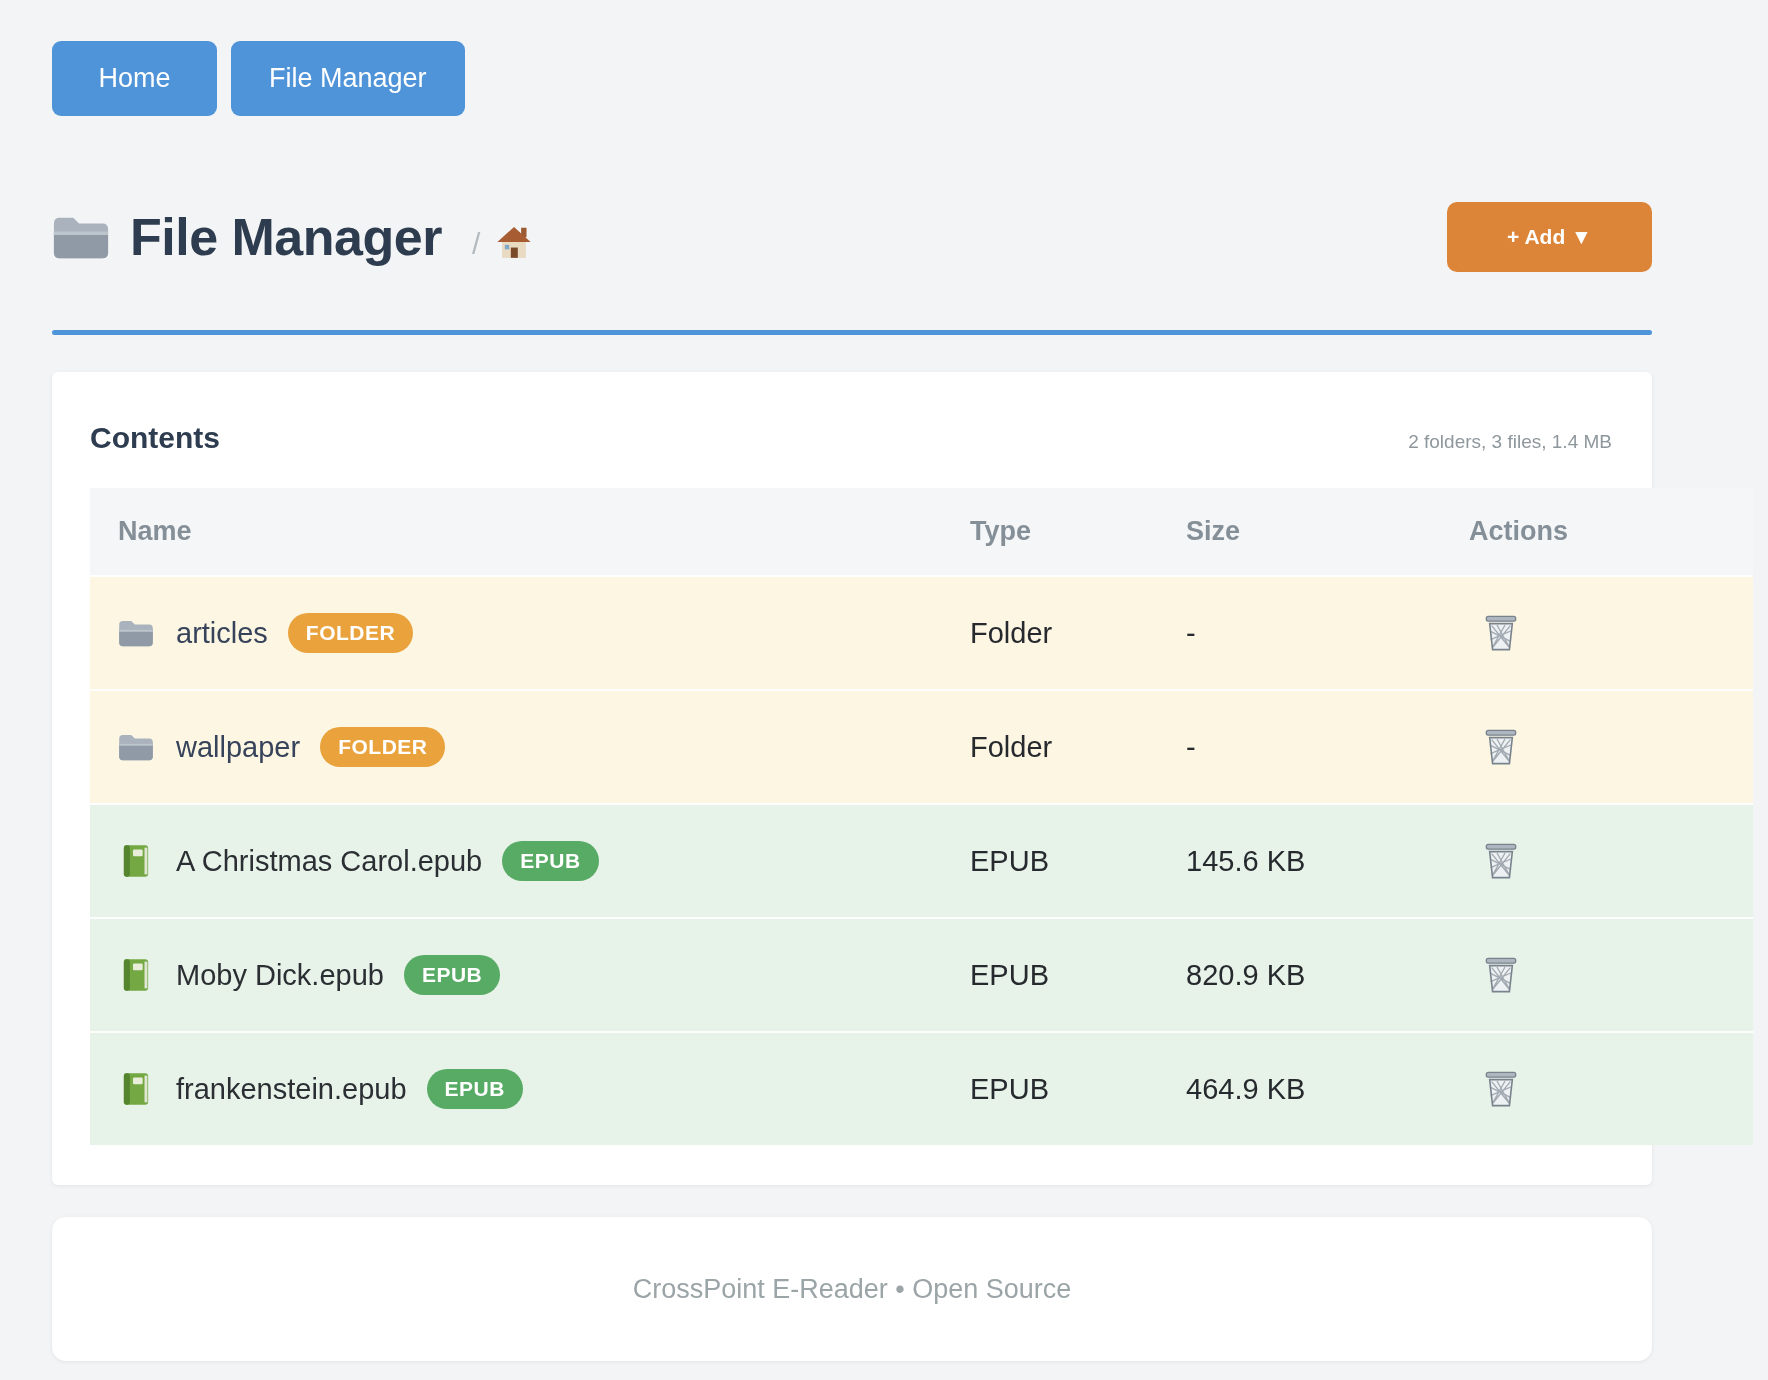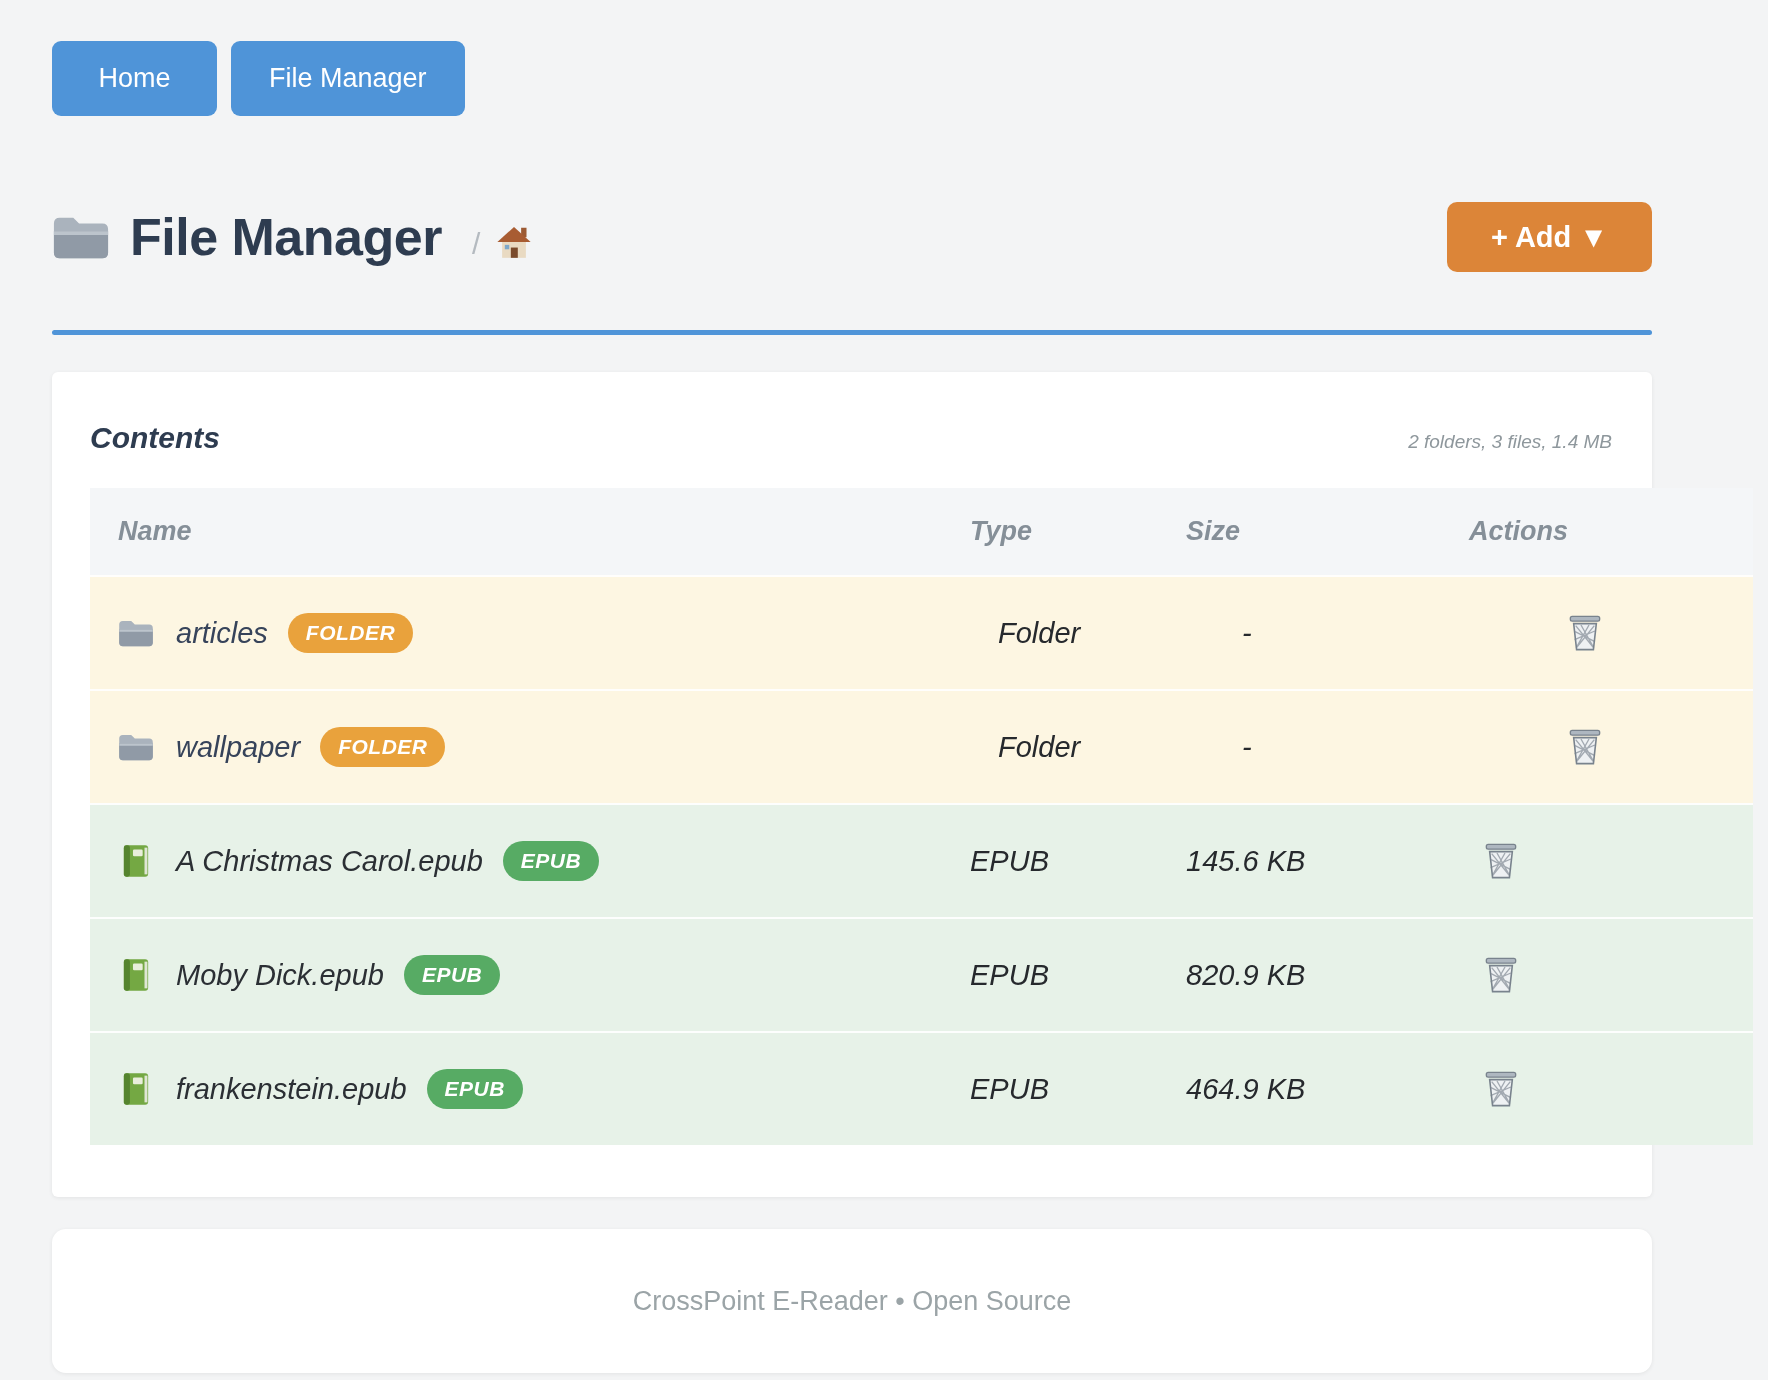--- a/index.html
+++ b/index.html
@@ -24,51 +24,50 @@
   .title-row{margin-top:76px;height:90px;display:flex;align-items:center;}
   .title-folder{width:58px;height:50px;}
   h1.page-title{
     margin:0 0 0 20px;font-size:52px;font-weight:700;color:#2e3c50;letter-spacing:-.5px;
   }
   .crumb-sep{font-size:30px;color:#b4bac0;margin-left:30px;margin-top:14px;}
   .crumb-home{width:40px;height:38px;margin-left:14px;margin-top:10px;}
   .add-btn{
     margin-left:auto;height:70px;min-width:205px;
     background:var(--add_orange,#dc8538);
-    color:#fff;font-size:29px;font-weight:700;font-family:inherit;
+    color:#fff;font-size:21px;font-weight:700;font-family:inherit;
     border:none;border-radius:10px;cursor:pointer;
   }
 
   .divider{margin-top:48px;height:5px;background:var(--accent_blue,#4f94d8);border-radius:3px;}
 
   
   .card{
     margin-top:37px;background:#fff;border-radius:6px;
     box-shadow:0 1px 4px rgba(0,0,0,.07);
-    padding:38px 40px 52px 38px;
-    font-style:italic;
+    padding:38px 40px 40px 38px;
   }
   .card-head{display:flex;align-items:baseline;margin:10px 0 32px 0;}
   .card-heading{font-size:30px;font-weight:700;color:#2e3c50;line-height:36px;}
   .card-summary{margin-left:auto;font-size:19px;color:#8e979c;}
 
   
   .tbl{width:1663px;}
   .thead,.row{
     display:grid;
     grid-template-columns:880px 216px 283px 1fr;
     align-items:center;
   }
   .thead{
     background:#f4f6f8;height:87px;
     color:#858f98;font-weight:700;font-size:27px;
   }
   .thead .c-name{padding-left:28px;}
   .row{height:112px;font-size:29px;border-top:2px solid rgba(255,255,255,.9);}
-  .row.folder{background:var(--folder_row_bg,#fdf6e2);gap:28px;}
+  .row.folder{background:var(--folder_row_bg,#fdf6e2);}
   .row.epub{background:var(--epub_row_bg,#e7f2e8);}
   .cell-name{display:flex;align-items:center;padding-left:28px;}
   .file-ico{width:36px;height:34px;flex:0 0 auto;}
   .name-link{margin-left:22px;text-decoration:none;}
   .row.folder .name-link{color:#36435a;}
   .row.epub .name-link{color:#2b2f34;}
   .badge{
     margin-left:20px;height:40px;padding:0 18px;border-radius:21px;
     display:inline-flex;align-items:center;
     color:#fff;font-size:21px;font-weight:700;letter-spacing:.5px;

